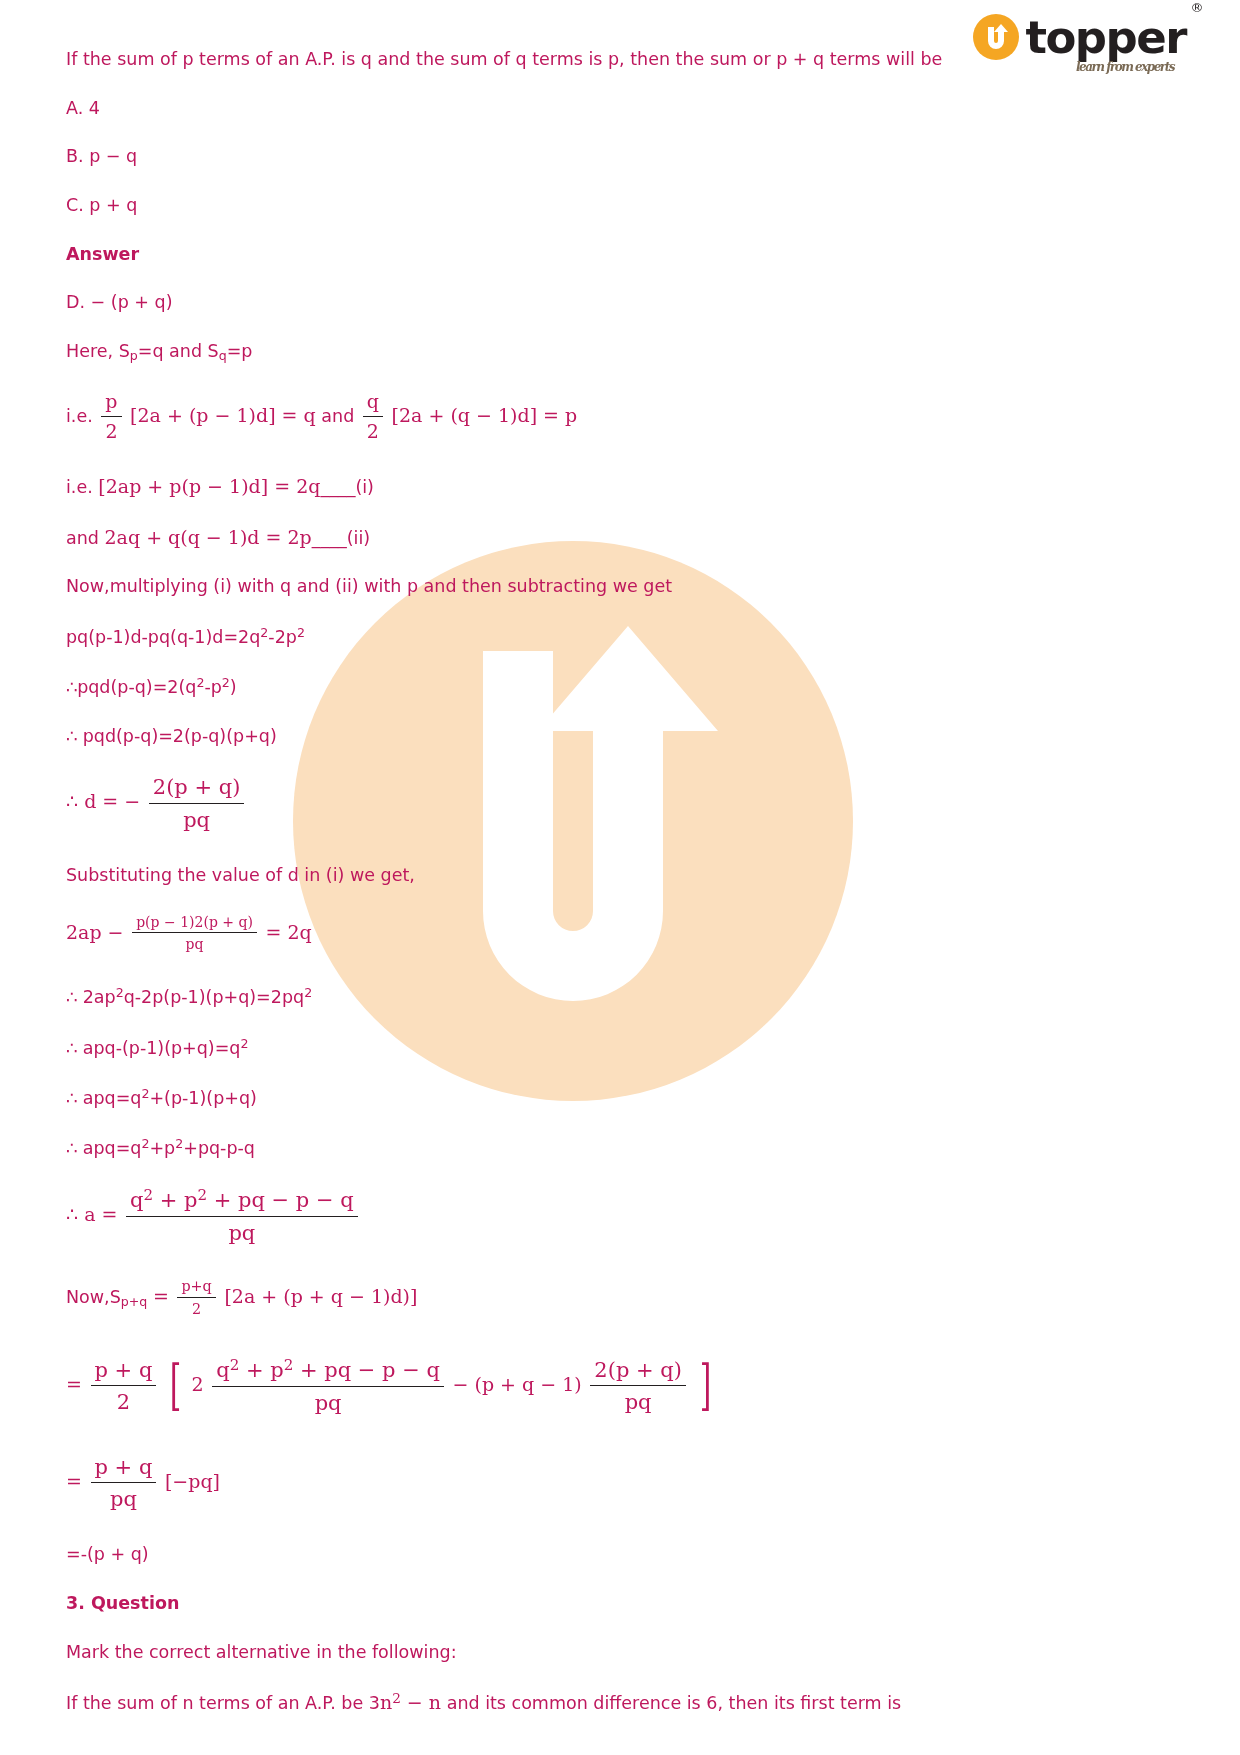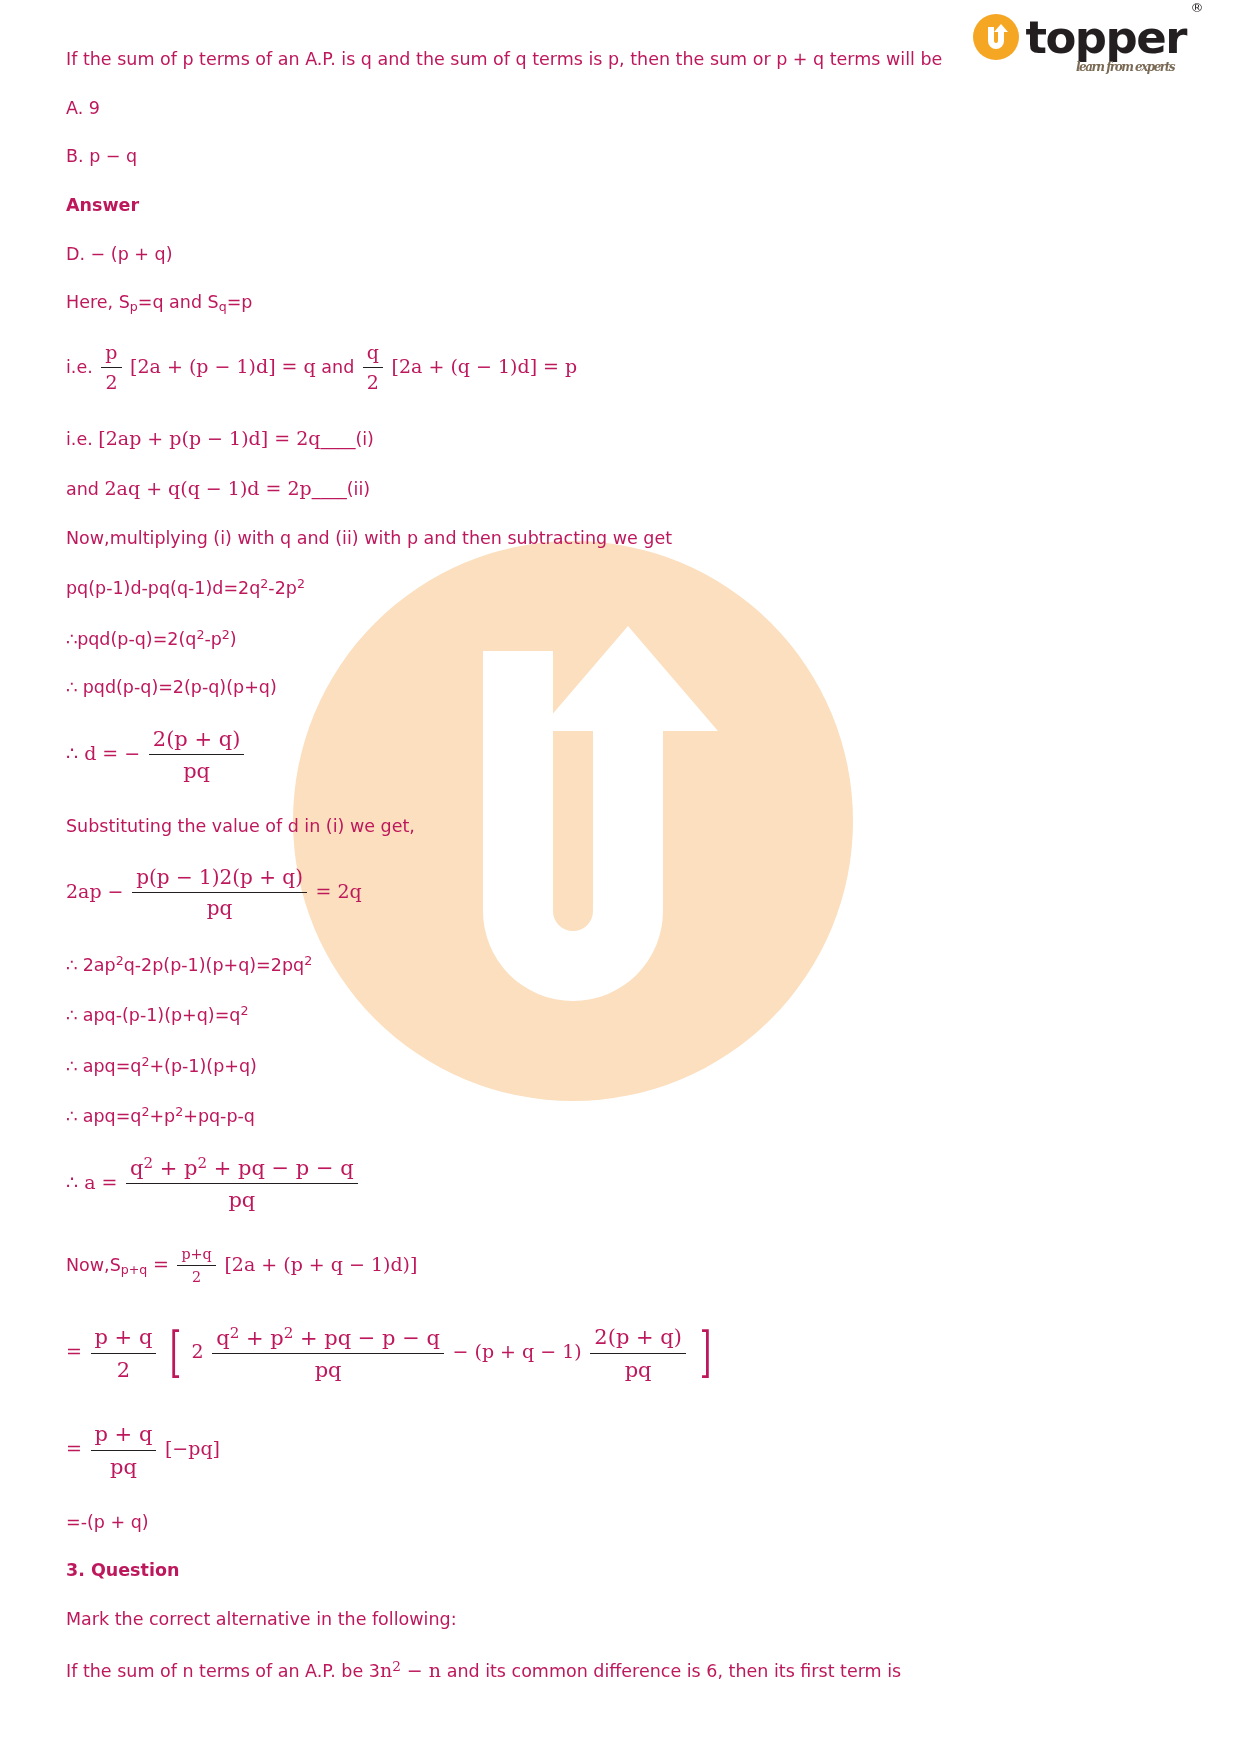--- a/index.html
+++ b/index.html
@@ -159,22 +159,23 @@
       <span>topper</span>
       <span class="logo-reg">®</span>
       <span class="logo-tag">learn from experts</span>
     </div>
   </div>
 
   <div class="content">
 
     <p class="line">If the sum of p terms of an A.P. is q and the sum of q terms is p, then the sum or p + q terms will be</p>
 
-    <p class="line">A. 9</p>
+    <p class="line">A. 4</p>
     <p class="line">B. p − q</p>
+    <p class="line">C. p + q</p>
     <p class="line answer-head">Answer</p>
 
     <p class="line">D. − (p + q)</p>
 
     <p class="line">
       Here, S<sub>p</sub>=q and S<sub>q</sub>=p
     </p>
 
     <p class="line tall-line">
       <span>i.e.</span>
@@ -218,21 +219,21 @@
       <span class="frac mathline" style="font-size:21px">
         <span class="num">2(p + q)</span>
         <span class="den">pq</span>
       </span>
     </p>
 
     <p class="line">Substituting the value of d in (i) we get,</p>
 
     <p class="line tall-line">
       <span class="mathline">2ap −</span>
-      <span class="frac mathline" style="font-size:20px">
+      <span class="frac mathline" style="font-size:14px">
         <span class="num">p(p − 1)2(p + q)</span>
         <span class="den">pq</span>
       </span>
       <span class="mathline">= 2q</span>
     </p>
 
     <p class="line">
       ∴ 2ap<sup>2</sup>q-2p(p-1)(p+q)=2pq<sup>2</sup>
     </p>
     <p class="line">

